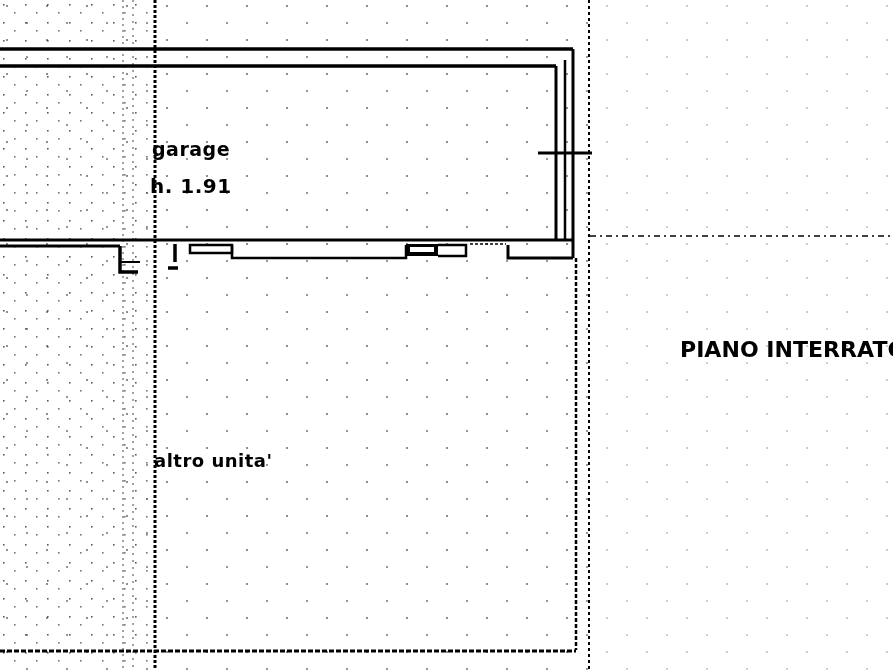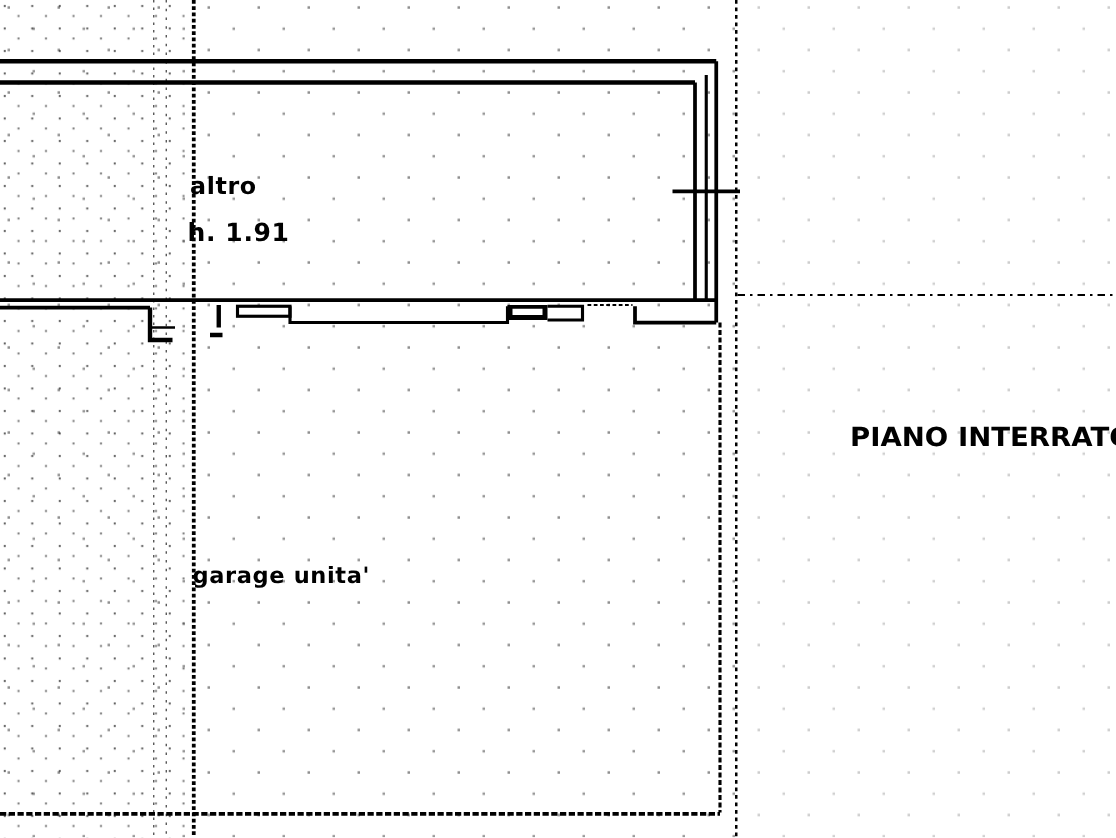--- a/index.html
+++ b/index.html
@@ -67,17 +67,17 @@
     <rect x="406" y="244" width="32" height="12" fill="#000"></rect>
     <rect x="410" y="247" width="24" height="5" fill="#fff"></rect>
     <path d="M438 245 L466 245 L466 256 L438 256" fill="none" stroke="#000" stroke-width="2.5"></path>
     <path d="M508 245 L508 258 L573 258" fill="none" stroke="#000" stroke-width="3"></path>
     <path d="M470 244 L506 244" fill="none" stroke="#000" stroke-width="1.5" stroke-dasharray="3 2"></path>
 
     <line x1="576" y1="258" x2="576" y2="650" stroke="#000" stroke-width="2.5" stroke-dasharray="4 2"></line>
     <line x1="0" y1="651" x2="576" y2="651" stroke="#000" stroke-width="3" stroke-dasharray="5 2"></line>
   </svg>
 
-  <div class="lbl lbl-garage">altro</div>
+  <div class="lbl lbl-garage">garage</div>
   <div class="lbl lbl-height">h. 1.91</div>
-  <div class="lbl lbl-altro">garage unita'</div>
+  <div class="lbl lbl-altro">altro unita'</div>
   <div class="lbl lbl-title">PIANO INTERRATO</div>
 </div>
 
 </body></html>

